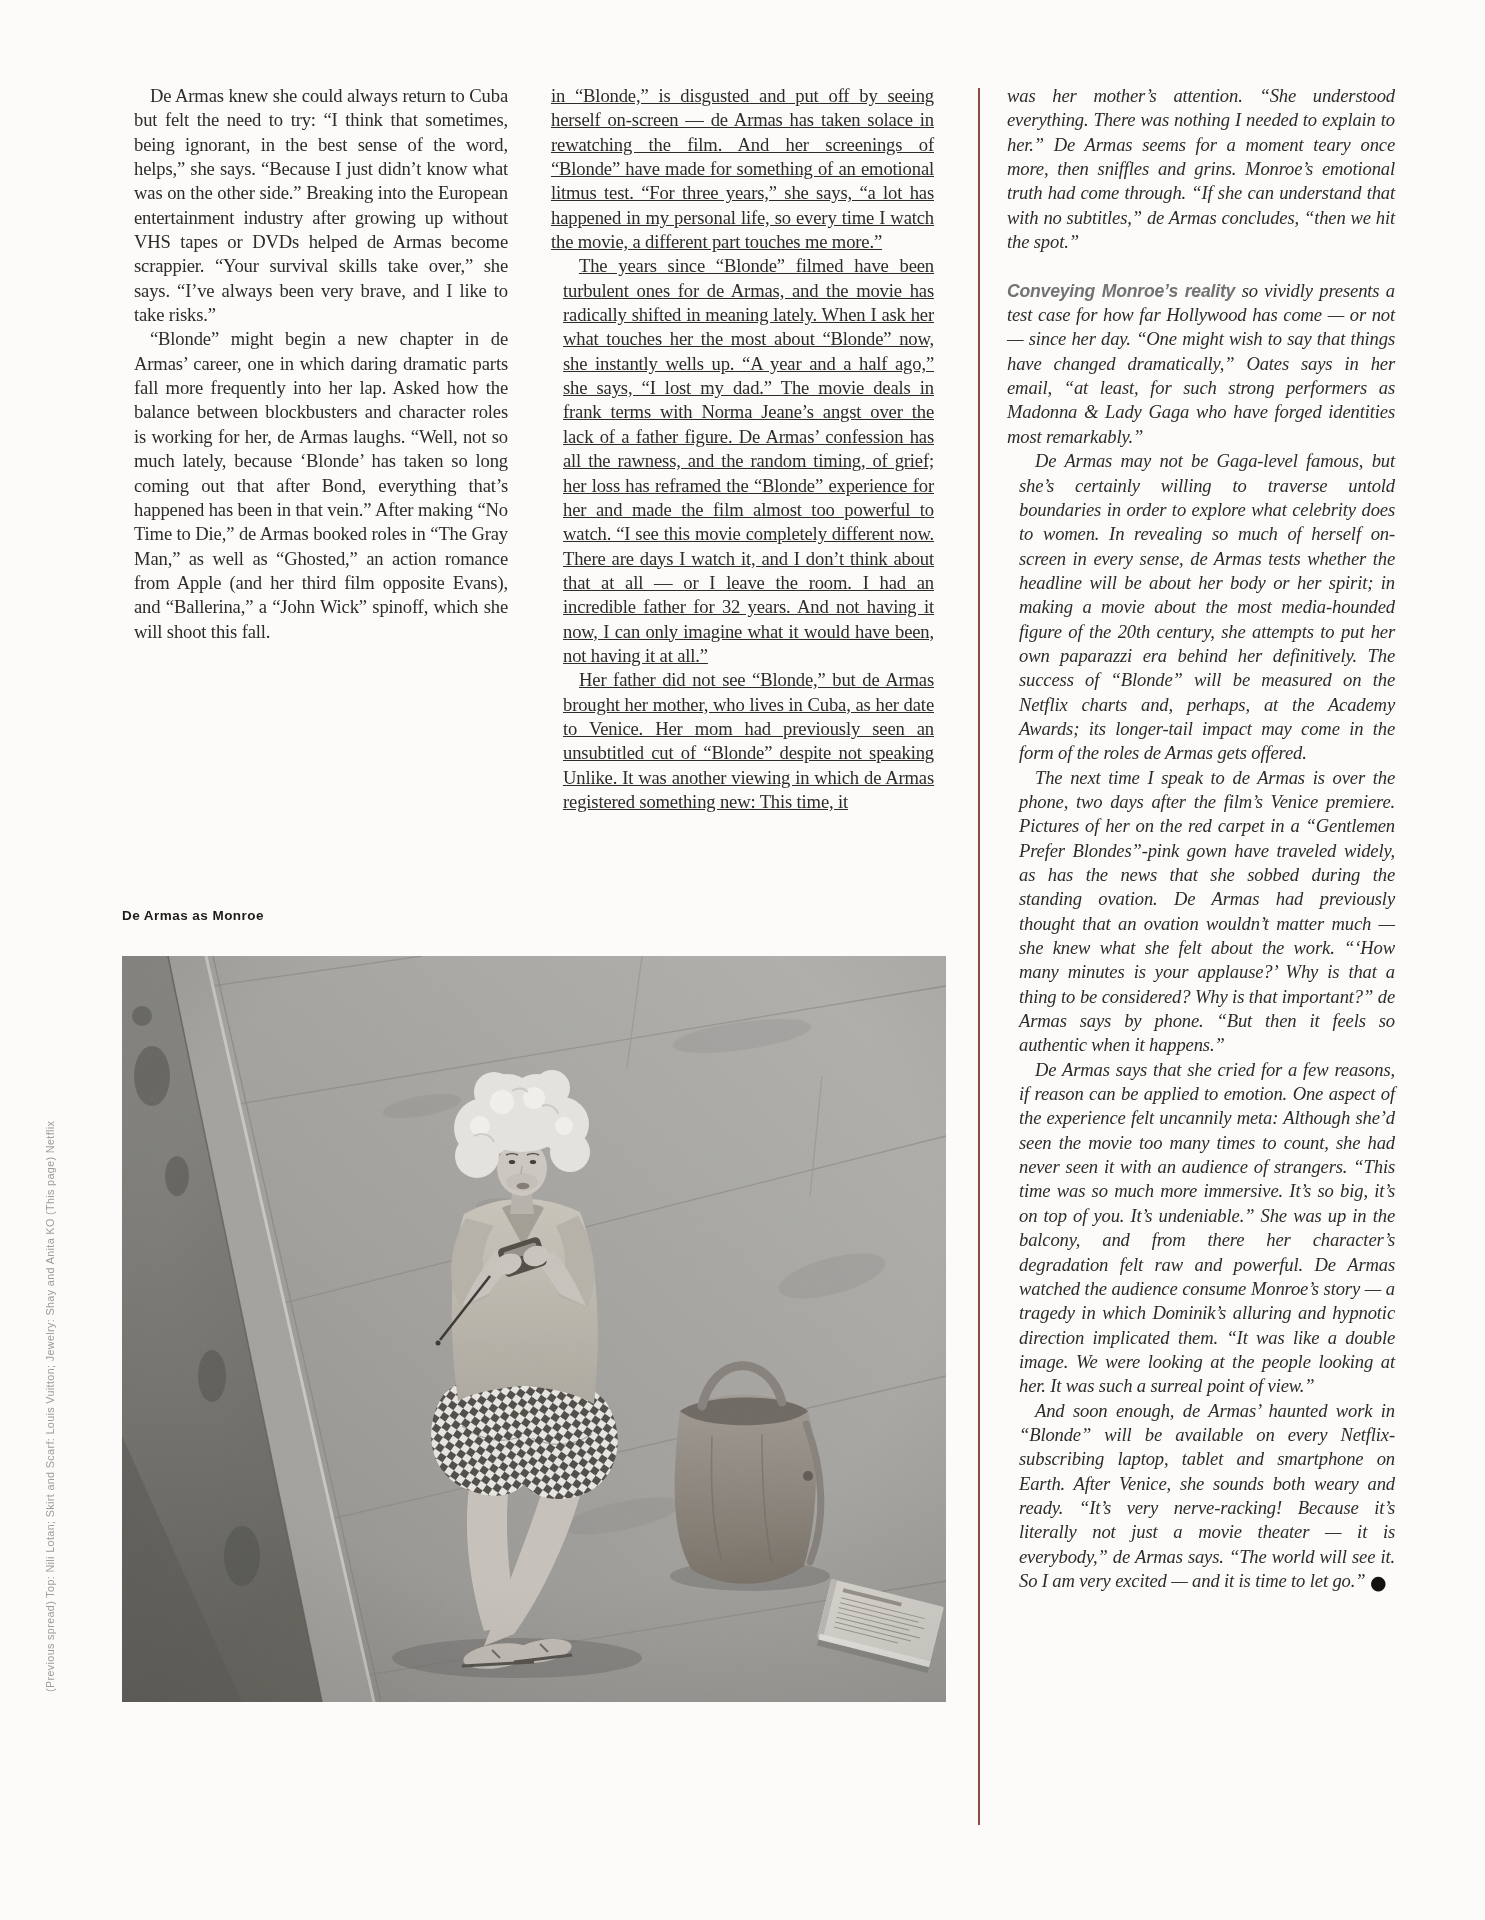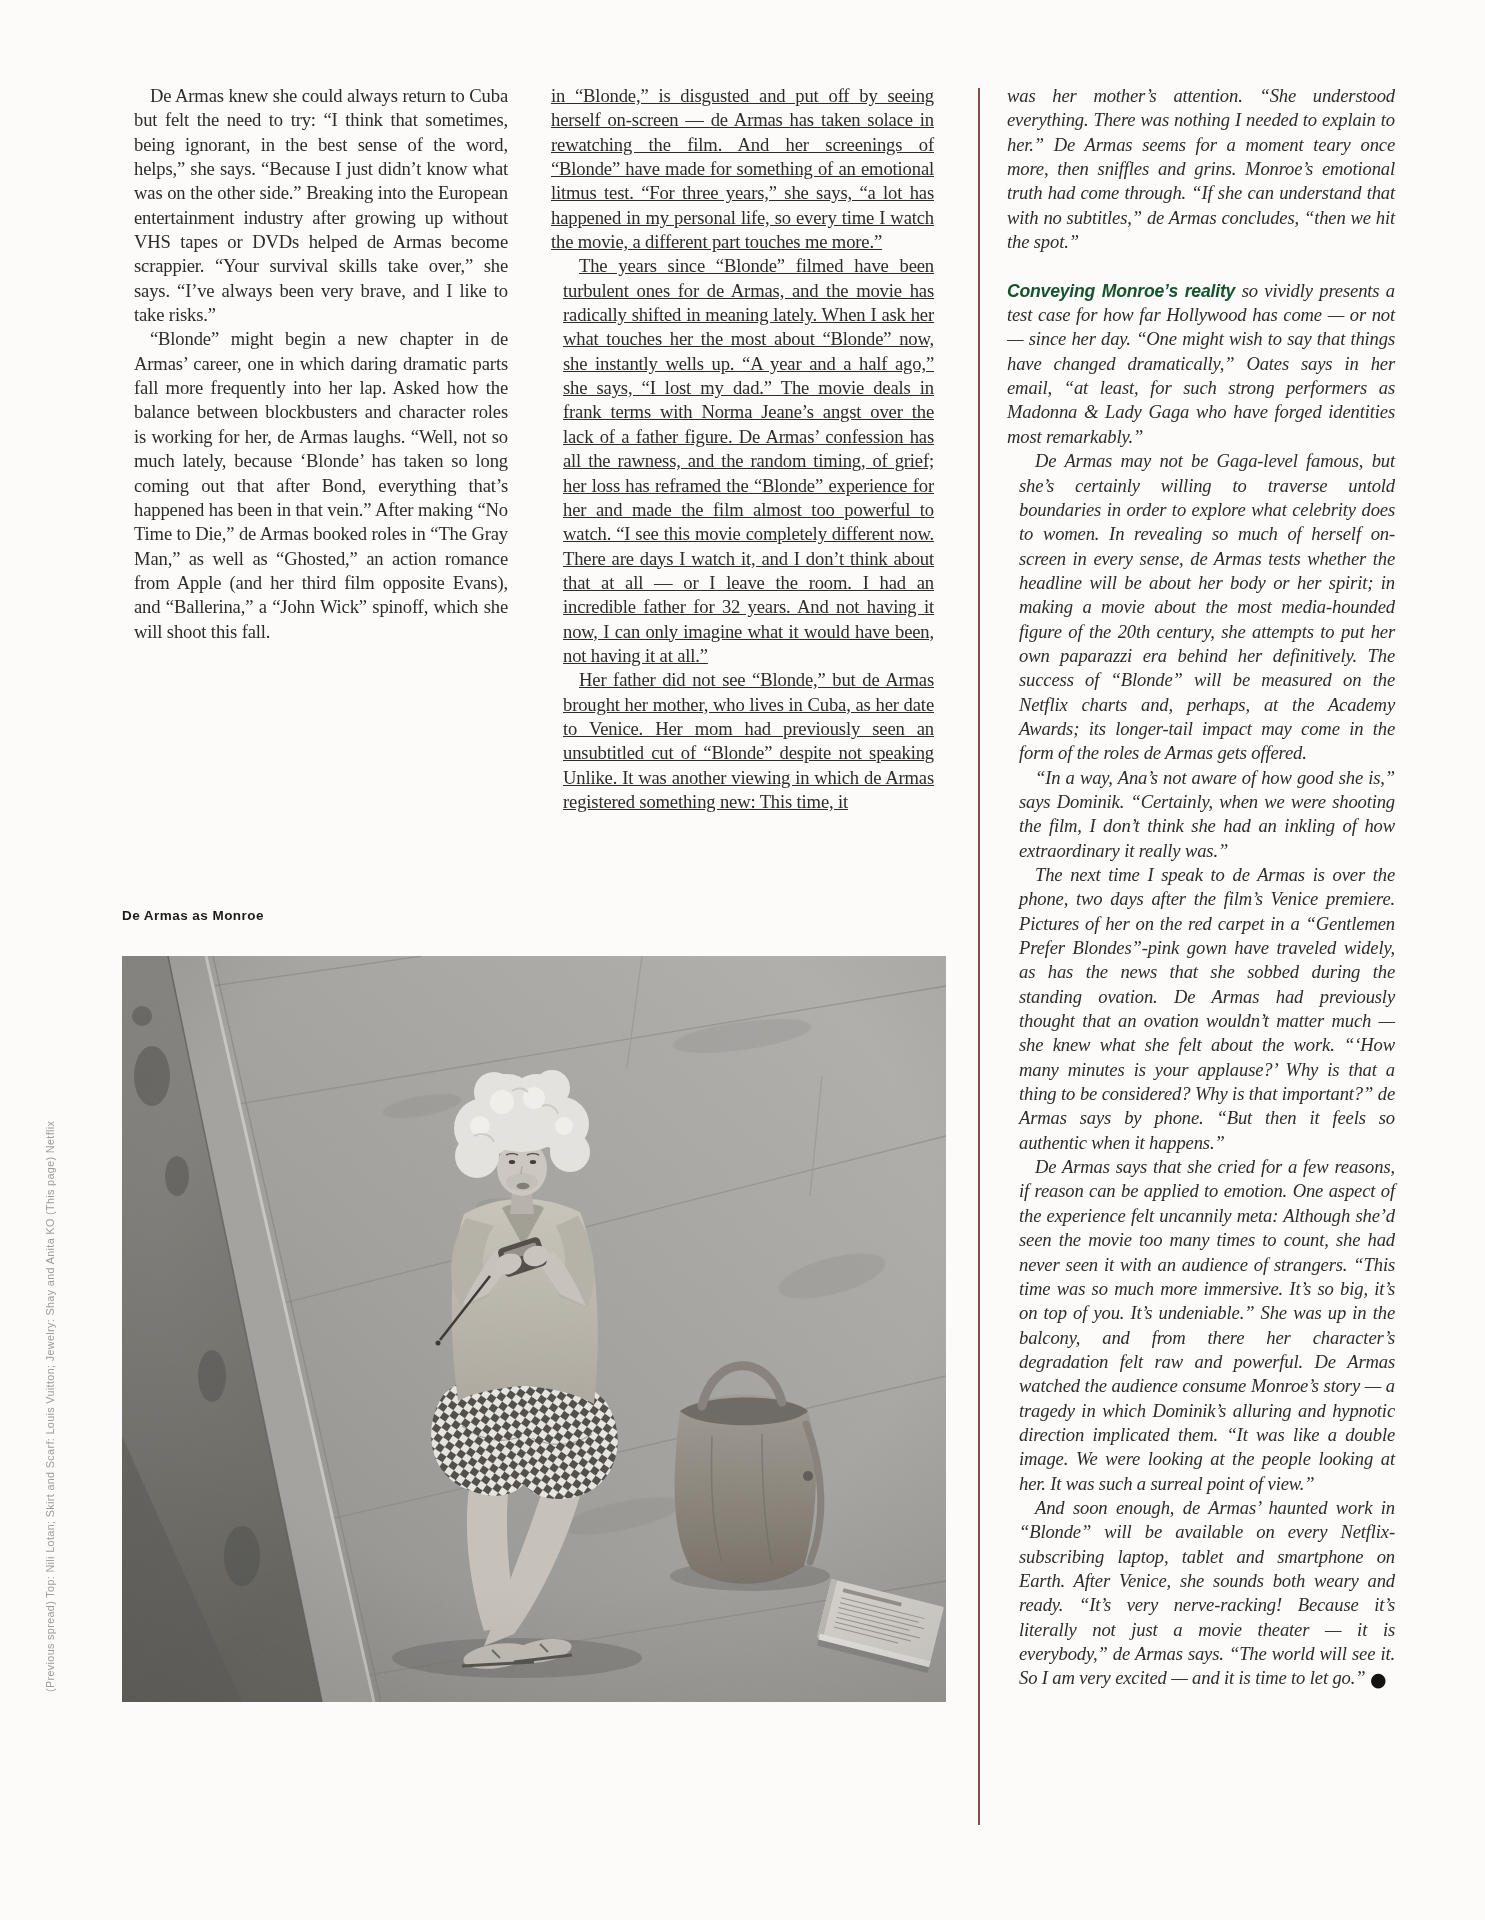--- a/index.html
+++ b/index.html
@@ -27,21 +27,21 @@
   .col-3 { left: 1007px; width: 388px; font-style: italic; }
   .para { margin: 0; }
   .indent { text-indent: 16px; margin-left: 12px; }
   .no-indent { text-indent: 0; }
   .lead-para { margin-top: 24.35px; }
   .lead-in {
     font-family: "Liberation Sans", sans-serif;
     font-weight: 700;
     font-size: 17.6px;
     letter-spacing: -0.2px;
-    color: #14532d;
+    color: #737373;
   }
   .end-mark {
     font-family: "DejaVu Sans", sans-serif;
     font-size: 19px;
     line-height: 1;
     vertical-align: -2px;
     color: #141312;
   }
   .red-rule {
     position: absolute;
@@ -101,21 +101,20 @@
     <p class="para indent">The years since “Blonde” filmed have been turbulent ones for de Armas, and the movie has radically shifted in meaning lately. When I ask her what touches her the most about “Blonde” now, she instantly wells up. “A year and a half ago,” she says, “I lost my dad.” The movie deals in frank terms with Norma Jeane’s angst over the lack of a father figure. De Armas’ confession has all the rawness, and the random timing, of grief; her loss has reframed the “Blonde” experience for her and made the film almost too powerful to watch. “I see this movie completely different now. There are days I watch it, and I don’t think about that at all — or I leave the room. I had an incredible father for 32 years. And not having it now, I can only imagine what it would have been, not having it at all.”</p>
     <p class="para indent">Her father did not see “Blonde,” but de Armas brought her mother, who lives in Cuba, as her date to Venice. Her mom had previously seen an unsubtitled cut of “Blonde” despite not speaking Unlike. It was another viewing in which de Armas registered something new: This time, it</p>
   </section>
 
   <div class="red-rule"></div>
 
   <section class="col col-3">
     <p class="para no-indent">was her mother’s attention. “She understood everything. There was nothing I needed to explain to her.” De Armas seems for a moment teary once more, then sniffles and grins. Monroe’s emotional truth had come through. “If she can understand that with no subtitles,” de Armas concludes, “then we hit the spot.”</p>
     <p class="para no-indent lead-para"><b class="lead-in">Conveying Monroe’s reality</b><span> so vividly presents a test case for how far Hollywood has come — or not — since her day. “One might wish to say that things have changed dramatically,” Oates says in her email, “at least, for such strong performers as Madonna &amp; Lady Gaga who have forged identities most remarkably.”</span></p>
     <p class="para indent">De Armas may not be Gaga-level famous, but she’s certainly willing to traverse untold boundaries in order to explore what celebrity does to women. In revealing so much of herself on-screen in every sense, de Armas tests whether the headline will be about her body or her spirit; in making a movie about the most media-hounded figure of the 20th century, she attempts to put her own paparazzi era behind her definitively. The success of “Blonde” will be measured on the Netflix charts and, perhaps, at the Academy Awards; its longer-tail impact may come in the form of the roles de Armas gets offered.</p>
-    <p class="para indent">“In a way, Ana’s not aware of how good she is,” says Dominik. “Certainly, when we were shooting the film, I don’t think she had an inkling of how extraordinary it really was.”</p>
     <p class="para indent">The next time I speak to de Armas is over the phone, two days after the film’s Venice premiere. Pictures of her on the red carpet in a “Gentlemen Prefer Blondes”-pink gown have traveled widely, as has the news that she sobbed during the standing ovation. De Armas had previously thought that an ovation wouldn’t matter much — she knew what she felt about the work. “‘How many minutes is your applause?’ Why is that a thing to be considered? Why is that important?” de Armas says by phone. “But then it feels so authentic when it happens.”</p>
     <p class="para indent">De Armas says that she cried for a few reasons, if reason can be applied to emotion. One aspect of the experience felt uncannily meta: Although she’d seen the movie too many times to count, she had never seen it with an audience of strangers. “This time was so much more immersive. It’s so big, it’s on top of you. It’s undeniable.” She was up in the balcony, and from there her character’s degradation felt raw and powerful. De Armas watched the audience consume Monroe’s story — a tragedy in which Dominik’s alluring and hypnotic direction implicated them. “It was like a double image. We were looking at the people looking at her. It was such a surreal point of view.”</p>
     <p class="para indent"><span>And soon enough, de Armas’ haunted work in “Blonde” will be available on every Netflix-subscribing laptop, tablet and smartphone on Earth. After Venice, she sounds both weary and ready. “It’s very nerve-racking! Because it’s literally not just a movie theater — it is everybody,” de Armas says. “The world will see it. So I am very excited — and it is time to let go.”</span> <span class="end-mark">●</span></p>
   </section>
 
   <div class="photo-caption">De Armas as Monroe</div>
 
   <figure class="photo">
     <svg viewBox="0 0 824 746" xmlns="http://www.w3.org/2000/svg" role="img">
       <defs>

